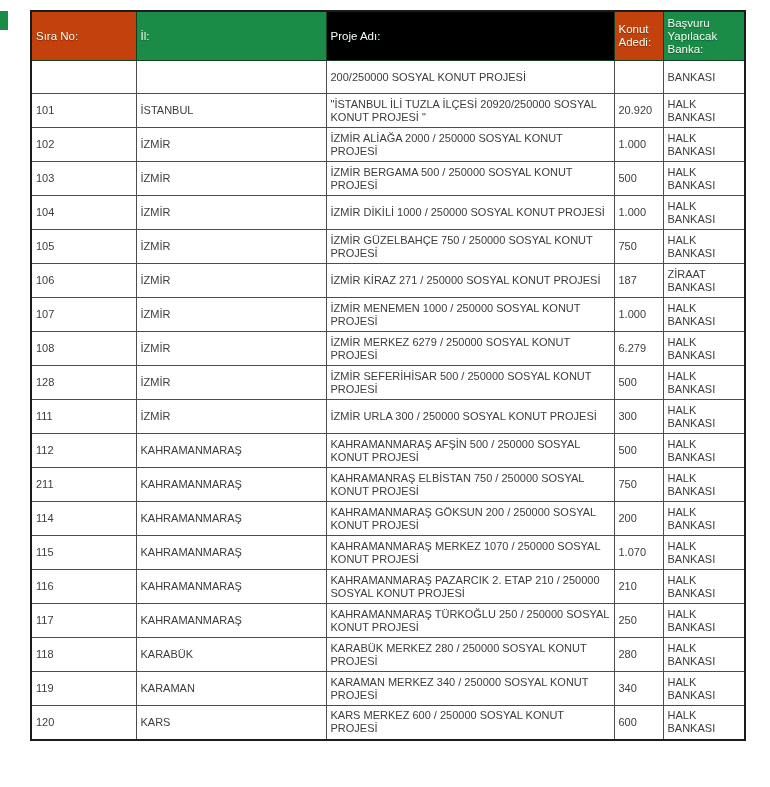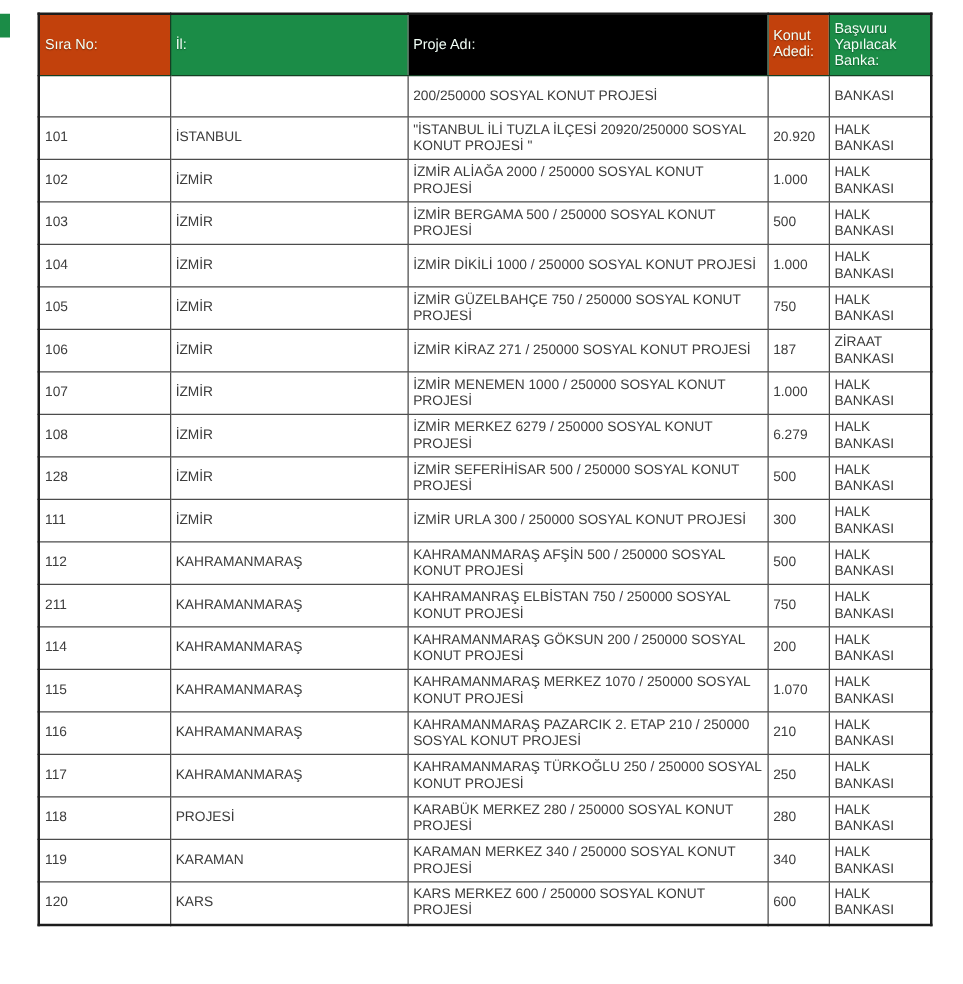--- a/index.html
+++ b/index.html
@@ -203,21 +203,21 @@
         </tr>
         <tr class="data-row">
           <td>117</td>
           <td>KAHRAMANMARAŞ</td>
           <td>KAHRAMANMARAŞ TÜRKOĞLU 250 / 250000 SOSYAL KONUT PROJESİ</td>
           <td>250</td>
           <td>HALK BANKASI</td>
         </tr>
         <tr class="data-row">
           <td>118</td>
-          <td>PROJESİ</td>
+          <td>KARABÜK</td>
           <td>KARABÜK MERKEZ 280 / 250000 SOSYAL KONUT PROJESİ</td>
           <td>280</td>
           <td>HALK BANKASI</td>
         </tr>
         <tr class="data-row">
           <td>119</td>
           <td>KARAMAN</td>
           <td>KARAMAN MERKEZ 340 / 250000 SOSYAL KONUT PROJESİ</td>
           <td>340</td>
           <td>HALK BANKASI</td>

